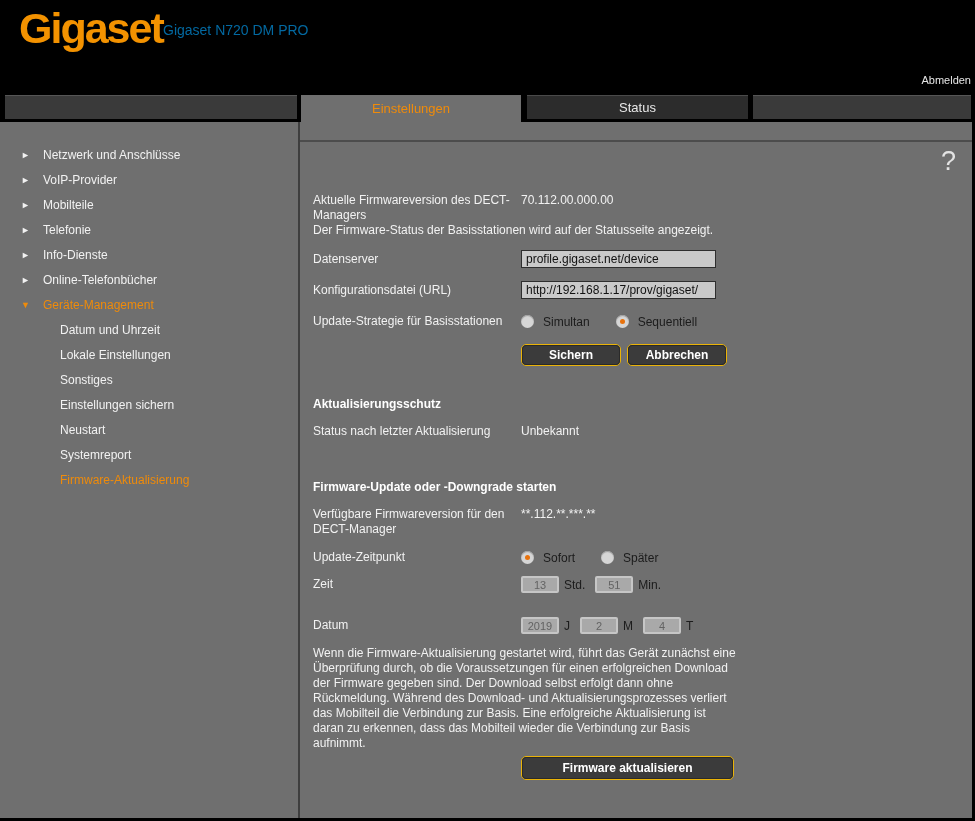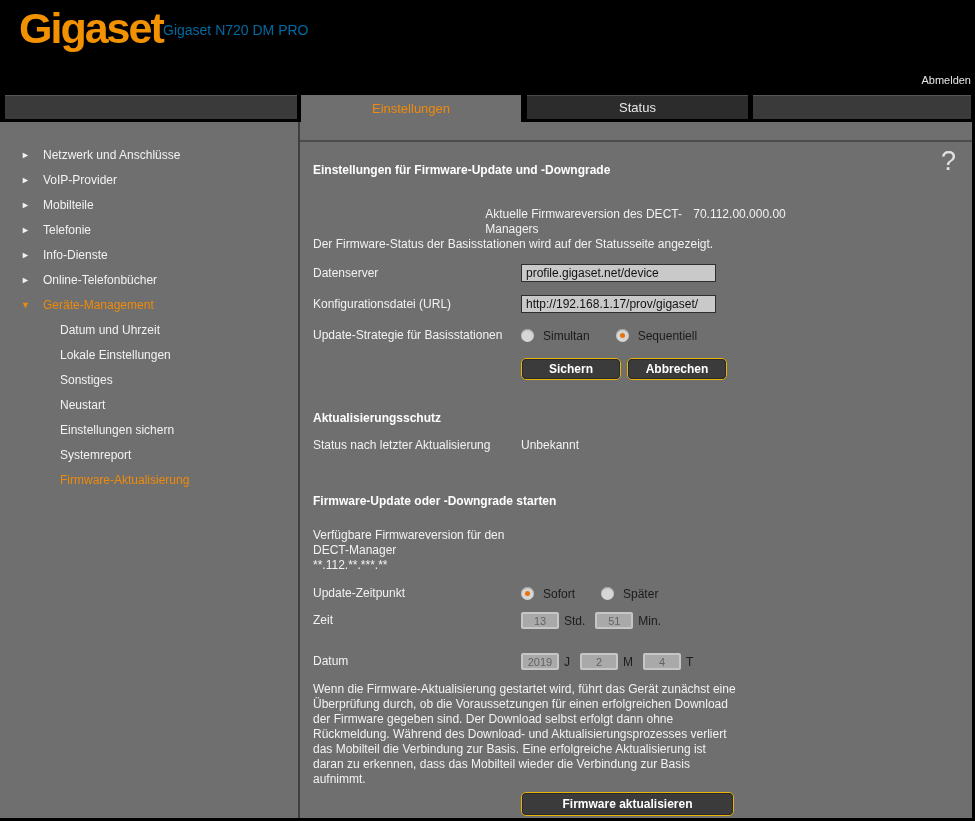--- a/index.html
+++ b/index.html
@@ -68,30 +68,30 @@
 
   button.btn { background:#3b3b3b; border:1px solid #eab308; outline:1px solid #2a2a2a; outline-offset:-2px;
                border-radius:5px; color:#fff; font-family:"Liberation Sans", sans-serif;
                font-size:12px; font-weight:bold; cursor:pointer;text-align:center; }
   .btn.std { width:100px; height:22px; }
   .btn.wide { width:213px; height:24px; }
 
   .para { width:424px; line-height:15px; }
 
   
-  .mt-row1 { margin-top:30px;justify-content:center; }
+  .mt-row1 { margin-top:30px; }
   .mt-note { }
   .mt-ds   { margin-top:12px; }
   .mt-cf   { margin-top:13px; }
   .mt-strat{ margin-top:15px; }
   .mt-btns { margin-top:15px; }
   .mt-h2   { margin-top:31px; }
   .mt-stat { margin-top:13px; }
   .mt-h3   { margin-top:41px; }
-  .mt-ver  { margin-top:20px;flex-direction:column; }
+  .mt-ver  { margin-top:13px; }
   .mt-tp   { margin-top:13px; }
   .mt-zeit { margin-top:11px; }
   .mt-dat  { margin-top:24px; }
   .mt-para { margin-top:12px; }
   .mt-fw   { margin-top:5px; }
   .btn-indent { margin-left:208px; }
 </style>
 </head>
 <body>
 
@@ -144,38 +144,37 @@
       <div class="nav-sub">
         <span>Datum und Uhrzeit</span>
       </div>
       <div class="nav-sub">
         <span>Lokale Einstellungen</span>
       </div>
       <div class="nav-sub">
         <span>Sonstiges</span>
       </div>
       <div class="nav-sub">
+        <span>Einstellungen sichern</span>
+      </div>
+      <div class="nav-sub">
         <span>Neustart</span>
-      </div>
-      <div class="nav-sub">
-        <span>Einstellungen sichern</span>
       </div>
       <div class="nav-sub">
         <span>Systemreport</span>
       </div>
       <div class="nav-sub active">
         <span>Firmware-Aktualisierung</span>
       </div>
     </div>
 
     <div class="main-col">
       <div class="panel">
         <div class="help">?</div>
 
-        <h3 class="sec">Einstellungen für Firmware-Update und -Downgrade</h3>
 
         <div class="frow mt-row1">
           <div class="flabel">Aktuelle Firmwareversion des DECT-Managers</div>
           <div class="fvalue">70.112.00.000.00</div>
         </div>
 
         <div class="note mt-note">Der Firmware-Status der Basisstationen wird auf der Statusseite angezeigt.</div>
 
         <div class="frow center mt-ds">
           <div class="flabel">Datenserver</div>

